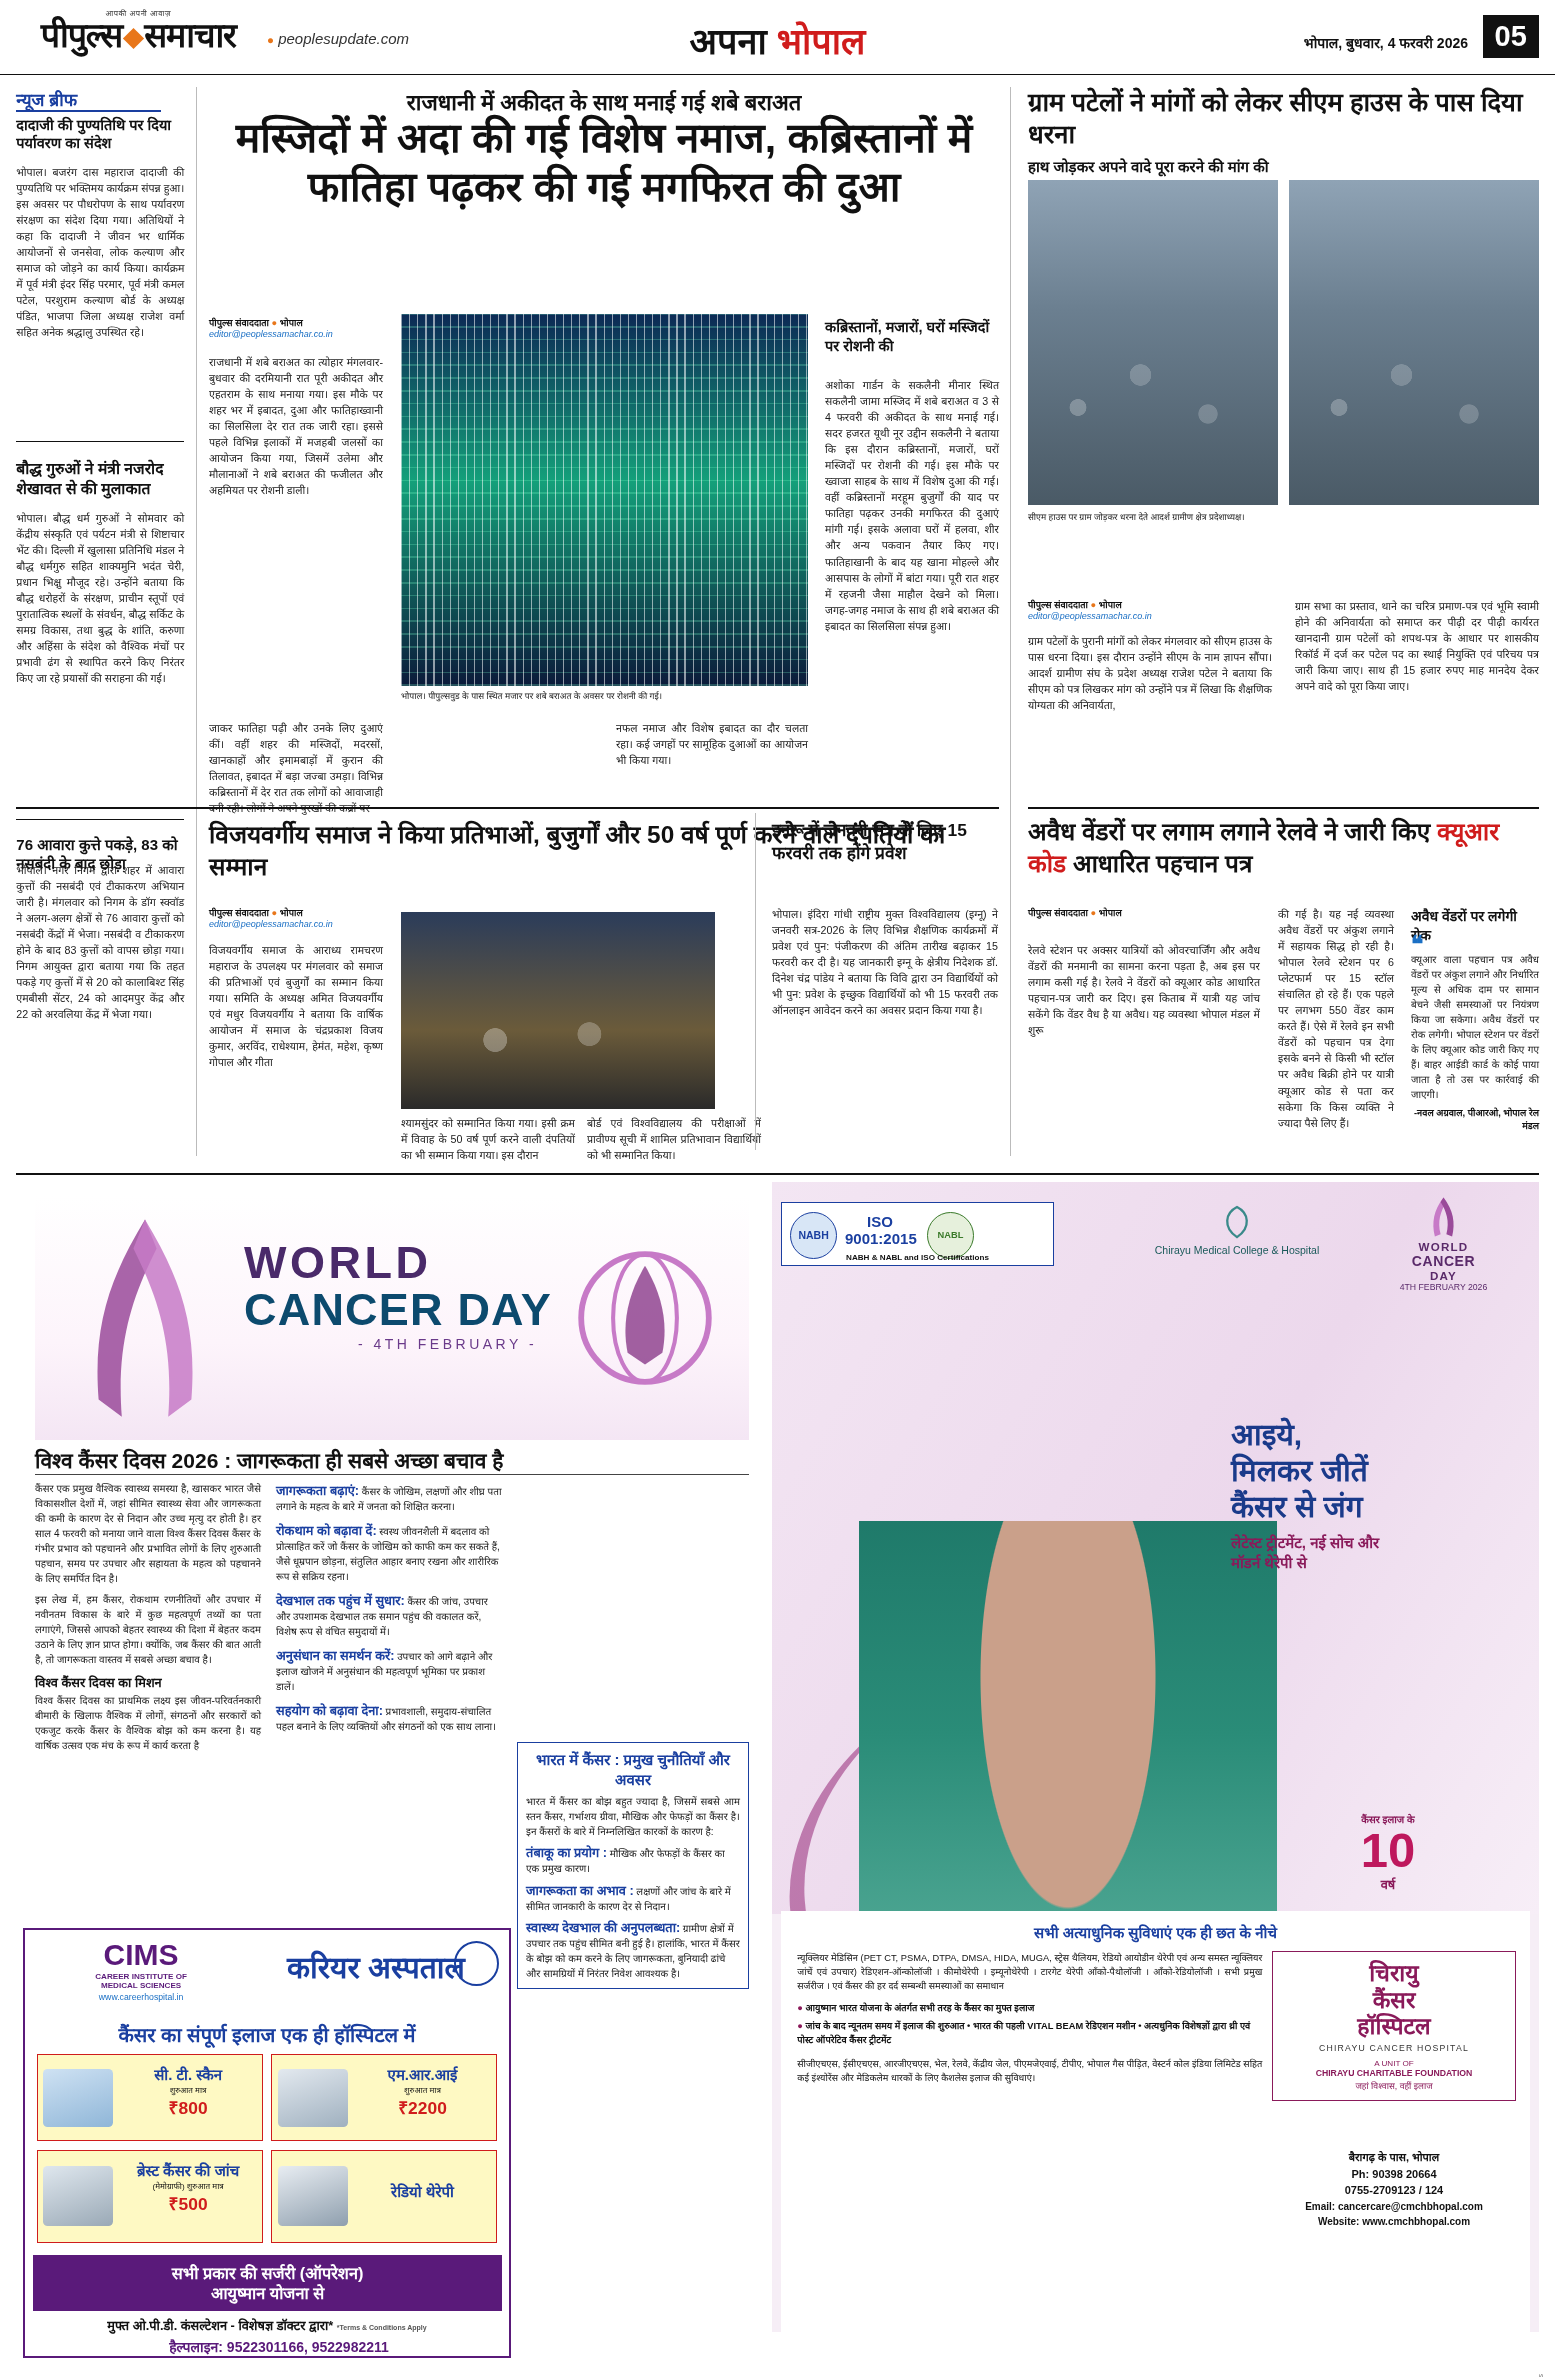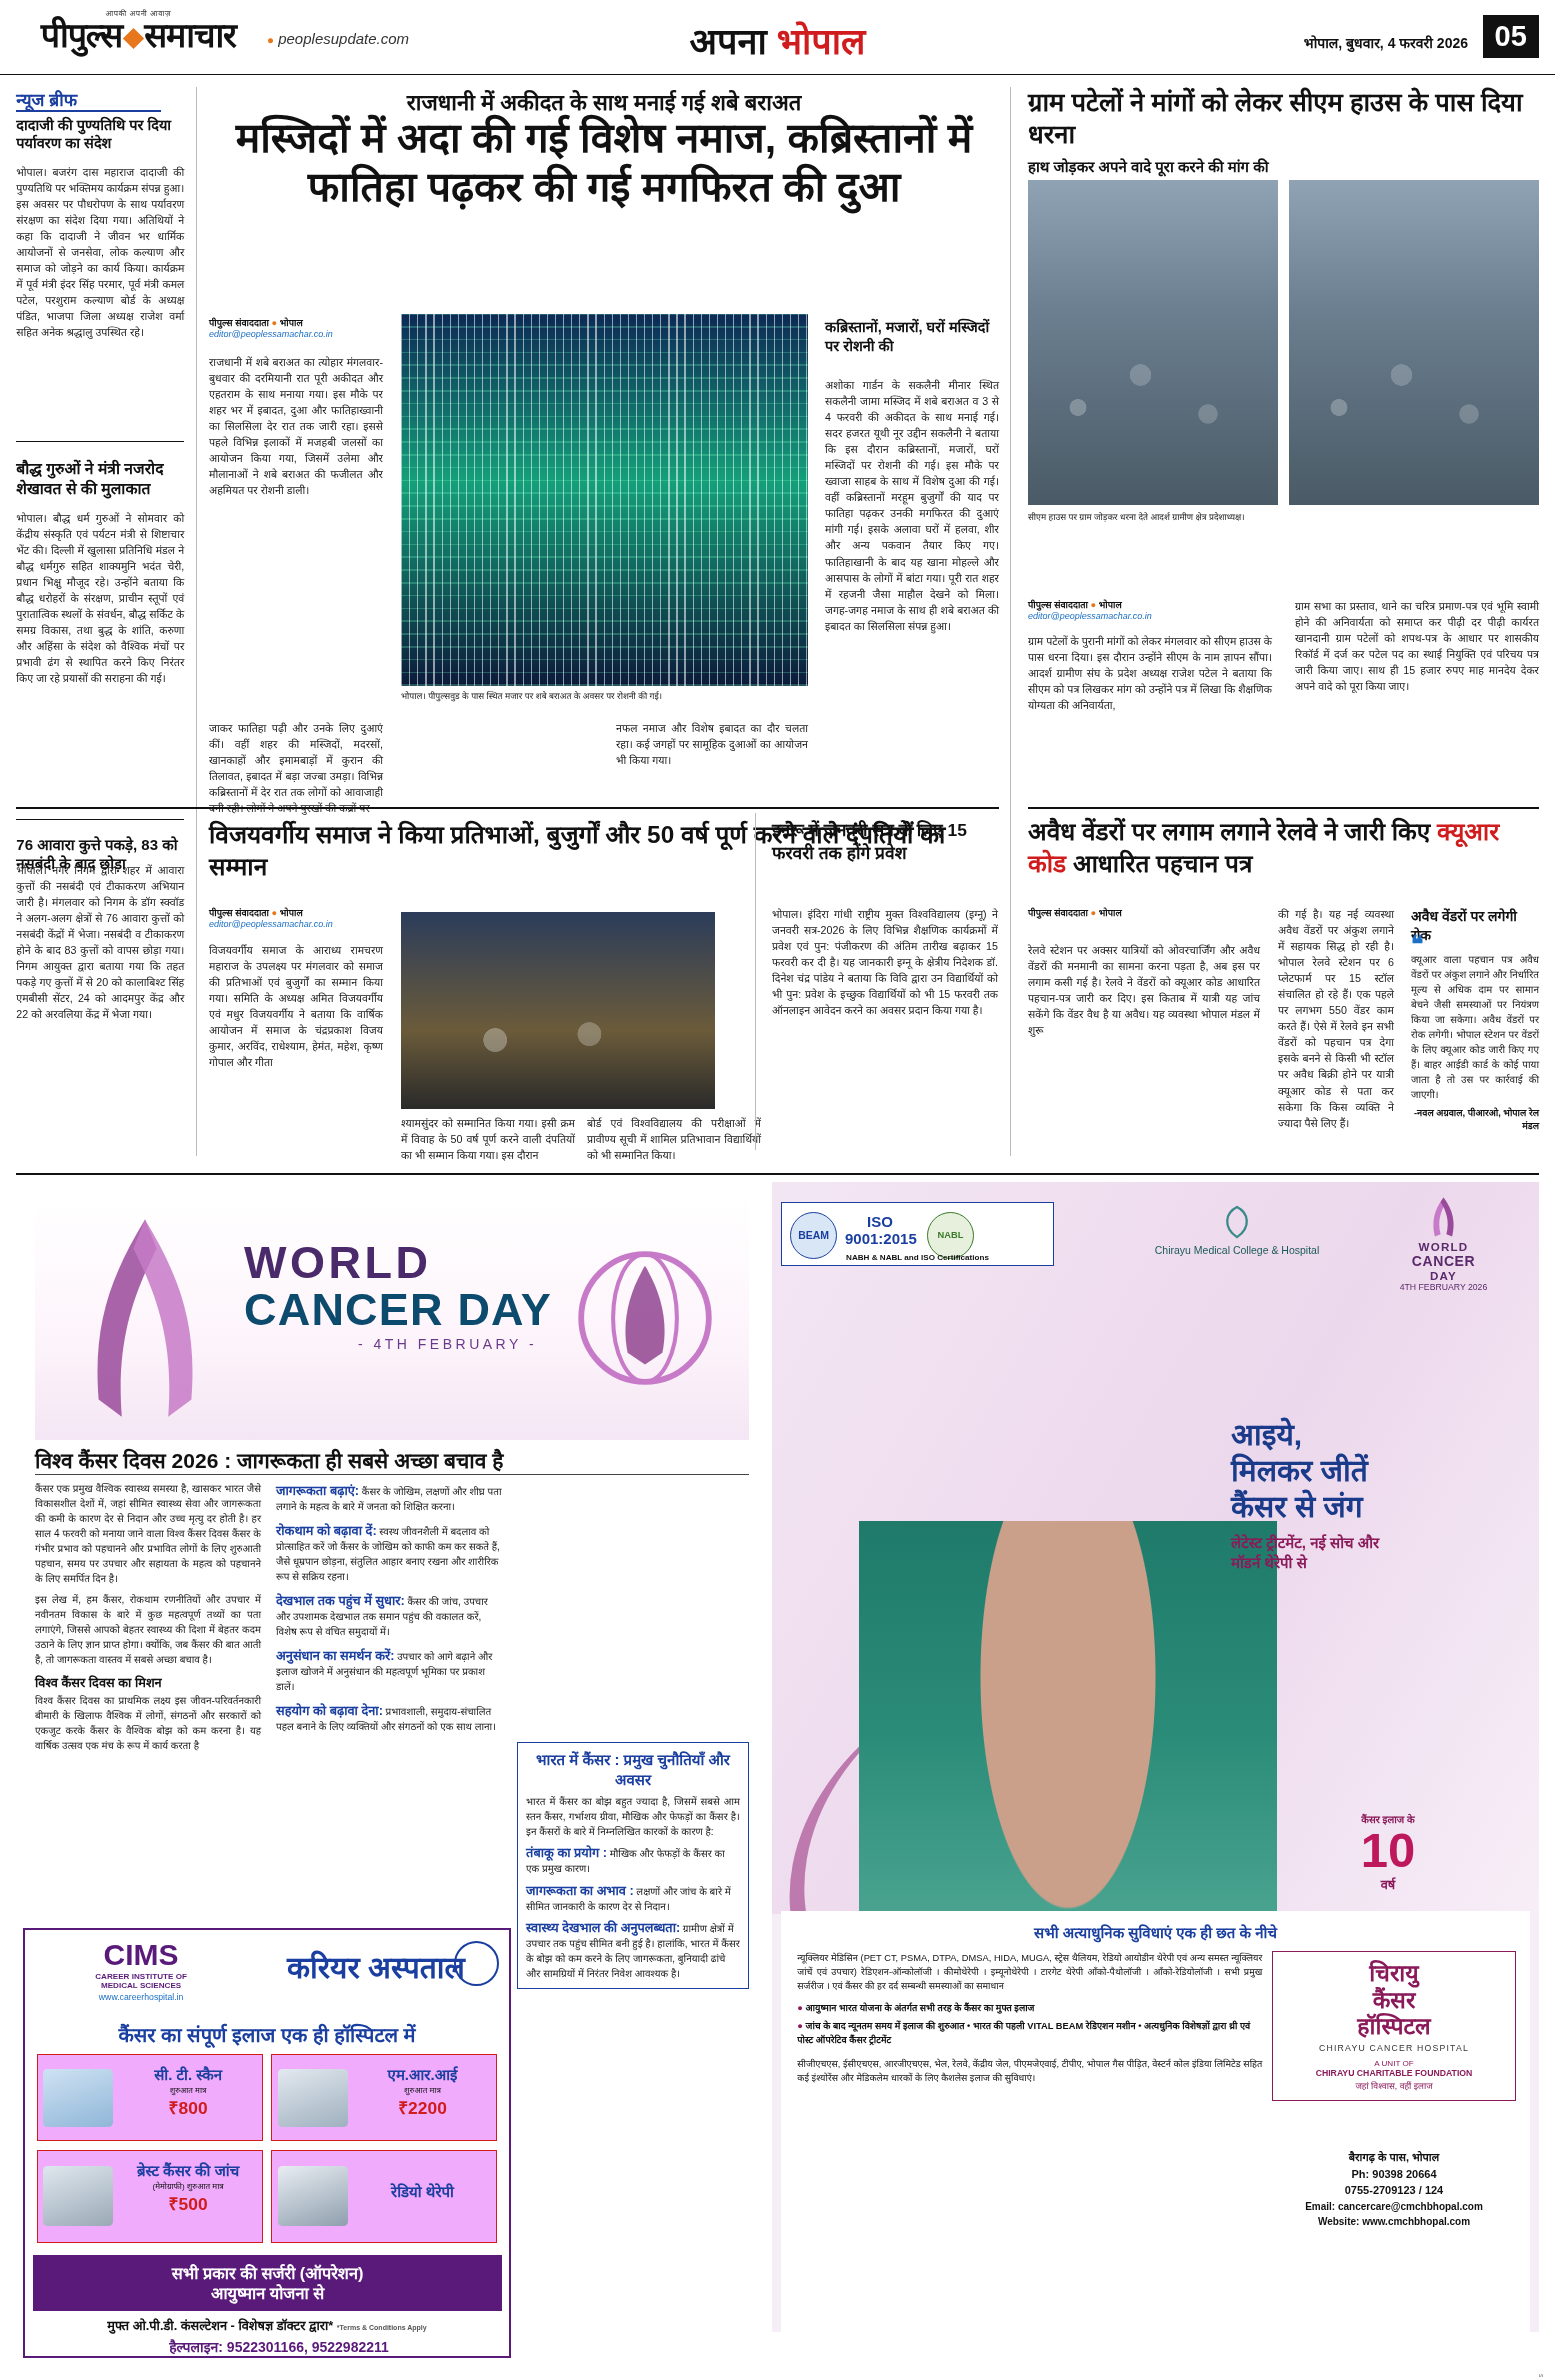--- a/index.html
+++ b/index.html
@@ -88,21 +88,21 @@
   .art-c1{position:absolute;left:35px;top:1481px;width:226px;}
   .art-c2{position:absolute;left:276px;top:1481px;width:226px;}
   .sub-hd{font-size:12.8px;font-weight:bold;color:#1a3fa0;margin:5.8px 0 2.3px;}
   .box-hd{font-size:15px;font-weight:bold;color:#1a3fa0;text-align:center;line-height:1.3;}
   .blue-box{position:absolute;left:517px;top:1800px;width:232px;border:1.7px solid #1a3fa0;padding:7px 8.1px;box-sizing:border-box;}
   
   .cims{position:absolute;left:23px;top:1928px;width:488px;height:430px;border:2.3px solid #5a1a7a;box-sizing:border-box;background:#fff;}
   .cims-top{position:absolute;left:0;top:0;width:100%;height:87px;}
   .cims-name{font-size:30px;font-weight:bold;color:#5a1a7a;}
   .cims-line{position:absolute;left:0;top:91px;width:100%;text-align:center;font-size:20px;font-weight:bold;color:#1a3fa0;}
-  .price-card{position:absolute;border:1.2px solid #d01c1c;box-sizing:border-box;background:#f0abfc;}
+  .price-card{position:absolute;border:1.2px solid #d01c1c;box-sizing:border-box;background:#fef9c3;}
   .pc-title{font-size:15px;font-weight:bold;color:#1a3fa0;text-align:center;}
   .pc-price{font-size:17.4px;font-weight:bold;color:#d01c1c;text-align:center;}
   .pc-small{font-size:8.1px;color:#111;text-align:center;}
   .cims-purple{position:absolute;left:8.1px;top:325px;width:469px;height:56px;background:#5a1a7a;color:#fff;
                 display:flex;flex-direction:column;align-items:center;justify-content:center;
                 font-size:16.3px;font-weight:bold;line-height:1.25;}
   .cims-foot{position:absolute;left:0;top:386px;width:100%;text-align:center;font-size:12.8px;font-weight:bold;color:#111;}
   .cims-help{position:absolute;left:0;top:407px;width:100%;text-align:center;font-size:14px;font-weight:bold;color:#5a1a7a;padding-left:12px;}
   
   .ch-top{position:absolute;left:781px;top:1190px;width:749px;height:87px;}
@@ -369,21 +369,21 @@
     <div class="cims-help">हैल्पलाइन: 9522301166,  9522982211</div>
   </div>
 
   <div class="artbox">
     <div style="position:absolute;left:0;top:0;width:767px;height:732px;background:linear-gradient(120deg,#f3e6f3 0%,#ecd8ec 55%,#f7eef7 100%);"></div>
     <div class="ribbon-swoosh" style="left:11.6px;top:476px;"></div>
   </div>
 
   <div class="ch-top">
     <div style="position:absolute;left:0px;top:11.6px;width:273px;height:64px;border:1.2px solid #1a3fa0;box-sizing:border-box;background:#fff;">
-      <div style="position:absolute;left:8.1px;top:9.3px;width:45px;height:45px;border-radius:50%;background:#d8e6f6;border:1.2px solid #1a3fa0;display:flex;align-items:center;justify-content:center;font-size:10.5px;font-weight:bold;color:#1a3fa0;">BEAM</div>
+      <div style="position:absolute;left:8.1px;top:9.3px;width:45px;height:45px;border-radius:50%;background:#d8e6f6;border:1.2px solid #1a3fa0;display:flex;align-items:center;justify-content:center;font-size:10.5px;font-weight:bold;color:#1a3fa0;">NABH</div>
       <div style="position:absolute;left:63px;top:10.5px;width:70px;text-align:center;font-size:15px;font-weight:bold;color:#1a3fa0;">ISO 9001:2015</div>
       <div style="position:absolute;left:145px;top:9.3px;width:45px;height:45px;border-radius:50%;background:#e6f0dc;border:1.2px solid #3a7a2a;display:flex;align-items:center;justify-content:center;font-size:9.3px;font-weight:bold;color:#3a7a2a;">NABL</div>
       <div style="position:absolute;left:0;bottom:2.3px;width:100%;text-align:center;font-size:8.1px;font-weight:bold;color:#111;">NABH &amp; NABL and ISO Certifications</div>
     </div>
     <div style="position:absolute;left:360px;top:10.5px;width:192px;text-align:center;">
       <svg width="52" height="41" style="display:block;margin:0 auto;" viewBox="0 0 90 70">
         <path d="M45 10 C25 20 20 45 45 62 C70 45 65 20 45 10 Z" fill="none" stroke="#3a8a8a" stroke-width="4"></path>
       </svg>
       <div style="font-size:10.5px;color:#1a5a5a;margin-top:2.3px;">Chirayu Medical College &amp; Hospital</div>
     </div>

